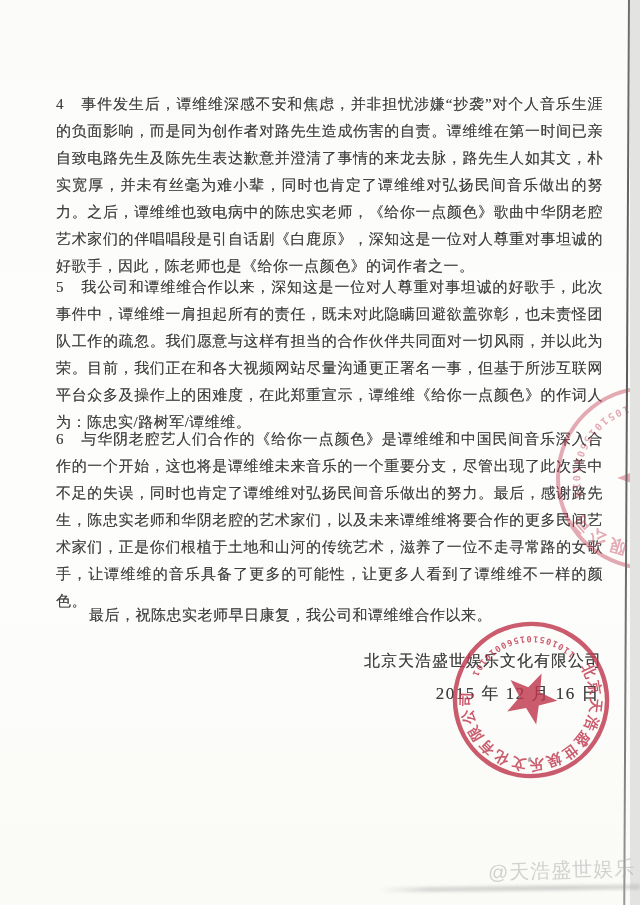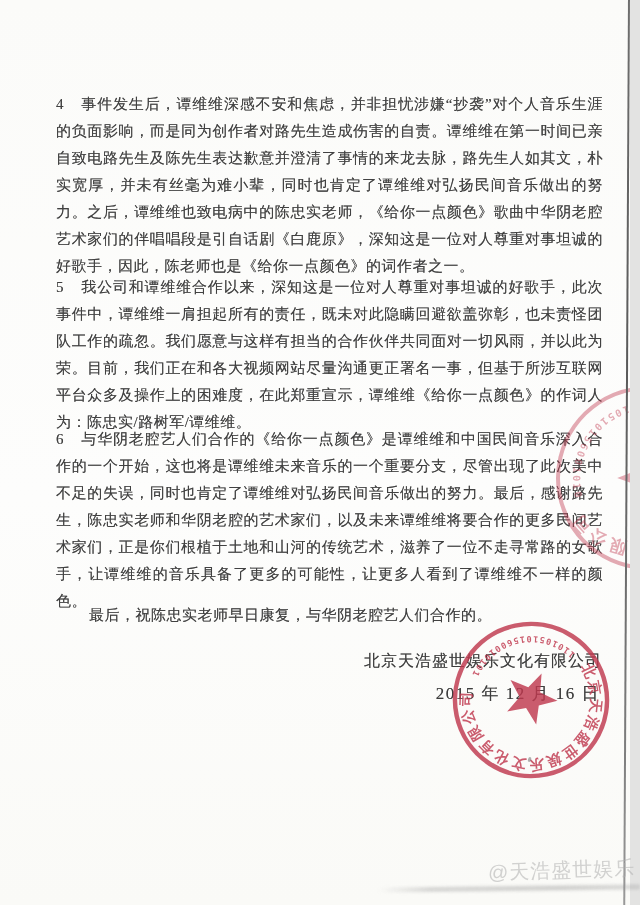--- a/index.html
+++ b/index.html
@@ -132,21 +132,21 @@
 <body>
 
 <div class="paper">
 
   <p class="para" id="para-4"><span class="pnum">4</span><span>事件发生后，谭维维深感不安和焦虑，并非担忧涉嫌“抄袭”对个人音乐生涯的负面影响，而是同为创作者对路先生造成伤害的自责。谭维维在第一时间已亲自致电路先生及陈先生表达歉意并澄清了事情的来龙去脉，路先生人如其文，朴实宽厚，并未有丝毫为难小辈，同时也肯定了谭维维对弘扬民间音乐做出的努力。之后，谭维维也致电病中的陈忠实老师，《给你一点颜色》歌曲中华阴老腔艺术家们的伴唱唱段是引自话剧《白鹿原》，深知这是一位对人尊重对事坦诚的好歌手，因此，陈老师也是《给你一点颜色》的词作者之一。</span></p>
 
   <p class="para" id="para-5"><span class="pnum">5</span><span>我公司和谭维维合作以来，深知这是一位对人尊重对事坦诚的好歌手，此次事件中，谭维维一肩担起所有的责任，既未对此隐瞒回避欲盖弥彰，也未责怪团队工作的疏忽。我们愿意与这样有担当的合作伙伴共同面对一切风雨，并以此为荣。目前，我们正在和各大视频网站尽量沟通更正署名一事，但基于所涉互联网平台众多及操作上的困难度，在此郑重宣示，谭维维《给你一点颜色》的作词人为：陈忠实/路树军/谭维维。</span></p>
 
   <p class="para" id="para-6"><span class="pnum">6</span><span>与华阴老腔艺人们合作的《给你一点颜色》是谭维维和中国民间音乐深入合作的一个开始，这也将是谭维维未来音乐的一个重要分支，尽管出现了此次美中不足的失误，同时也肯定了谭维维对弘扬民间音乐做出的努力。最后，感谢路先生，陈忠实老师和华阴老腔的艺术家们，以及未来谭维维将要合作的更多民间艺术家们，正是你们根植于土地和山河的传统艺术，滋养了一位不走寻常路的女歌手，让谭维维的音乐具备了更多的可能性，让更多人看到了谭维维不一样的颜色。</span></p>
 
-  <p class="closing">最后，祝陈忠实老师早日康复，与华阴老腔艺人们合作的。</p>
+  <p class="closing">最后，祝陈忠实老师早日康复，我公司和谭维维合作以来。</p>
 
   <p class="sig-company">北京天浩盛世娱乐文化有限公司</p>
   <p class="sig-date">2015 年 12 月 16 日</p>
 
   <svg class="seal-partial" viewBox="0 0 200 200">
     <g transform="rotate(125 100 100)" fill="#c0394f" stroke="none">
       <circle cx="100" cy="100" r="90" fill="none" stroke="#c0394f" stroke-width="4"></circle>
       <defs>
         <path id="nameArc2" d="M 30.5 130.2 A 72 72 0 1 1 169.5 130.2"></path>
         <path id="numArc2" d="M 38.6 143.6 A 76 76 0 0 0 161.4 143.6"></path>

